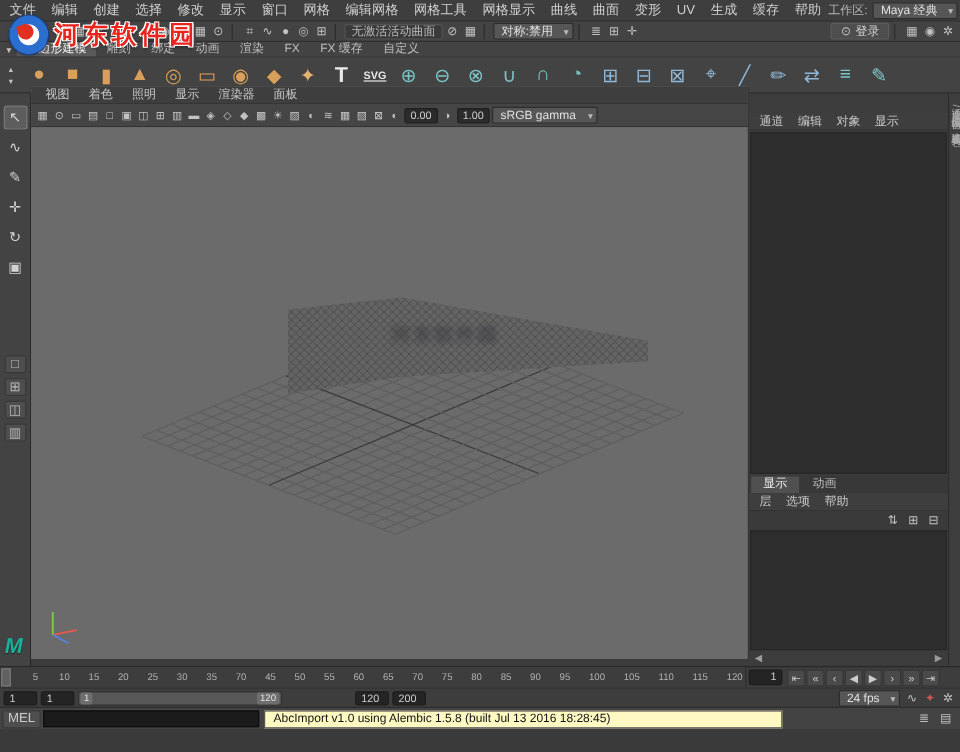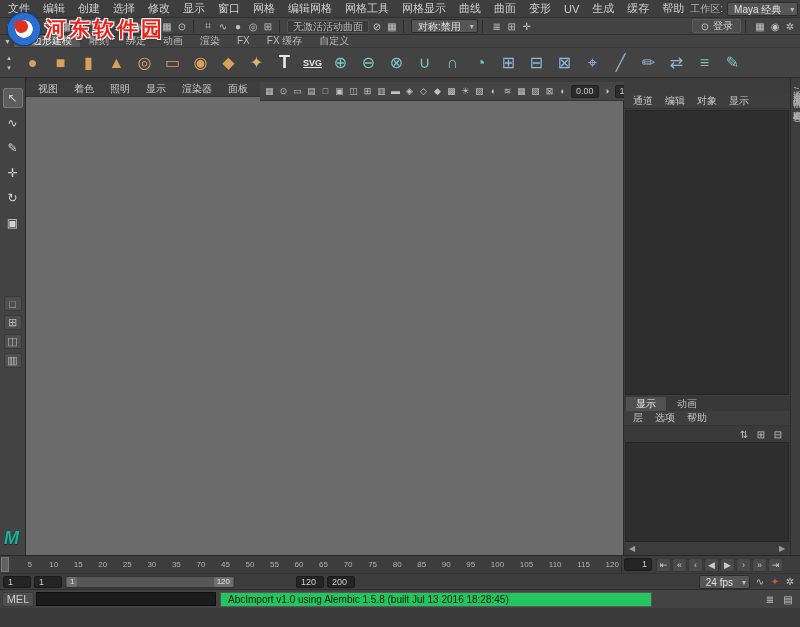--- a/index.html
+++ b/index.html
@@ -54,22 +54,22 @@
              padding-top:10px; }
   .tool { width:20px; height:20px; margin-bottom:5px; display:flex; align-items:center;
           justify-content:center; font-size:12px; color:#d2d2d2; border-radius:3px; }
   .tool.active { background:#5d5d5d; box-shadow:inset 0 0 0 1px #7a7a7a; }
   .layouts { margin-top:58px; display:flex; flex-direction:column; gap:4px; }
   .layout-btn { width:18px; height:15px; display:flex; align-items:center; justify-content:center;
                 font-size:11px; color:#b8b8b8; background:#4e4e4e; border:1px solid #393939;
                 border-radius:2px; }
 
   
-  .viewport { position:absolute; left:26px; top:82px; width:598px; height:477px;
-              display:flex; background:#6b6b6b;
+  .viewport { position:absolute; left:26px; top:72px; width:598px; height:477px;
+              display:flex; flex-direction:column; background:#6b6b6b;
               border-right:1px solid #2a2a2a; }
   .vp-menubar { height:15px; background:#3e3e3e; display:flex; align-items:center;
                 padding:0 4px; border-bottom:1px solid #333; flex-shrink:0; }
   .vp-menu { font-size:10px; color:#c8c8c8; padding:0 8px; }
   .vp-toolbar { height:19px; background:#454545; display:flex; align-items:center; gap:1px;
                 padding:0 3px; border-bottom:1px solid #333; flex-shrink:0; overflow:hidden; }
   .vp-toolbar .ic { width:13px; height:13px; font-size:9px; }
   .vp-field { background:#2b2b2b; border:1px solid #1f1f1f; color:#cccccc; font-size:9px;
               height:13px; line-height:11px; padding:0 4px; border-radius:2px; margin:0 1px;
               flex-shrink:0; }
@@ -133,21 +133,21 @@
   .gap55 { width:55px; }
 
   
   .cmdline { top:589px; height:19px; background:#434343; border-top:1px solid #2d2d2d;
              display:flex; align-items:center; }
   .mel-btn { width:32px; height:15px; background:#4e4e4e; border:1px solid #3a3a3a; color:#cccccc;
              font-size:11px; display:flex; align-items:center; justify-content:center;
              margin:0 2px; border-radius:2px; }
   .mel-input { width:180px; height:14px; background:#1b1b1b; border:1px solid #0e0e0e;
                color:#dddddd; font-size:10px; font-family:"Liberation Mono", monospace; }
-  .cmd-status { width:432px; height:15px; background:#22c55e; color:#141414; font-size:10px;
+  .cmd-status { width:432px; height:15px; background:#fef9c3; color:#141414; font-size:10px;
                 line-height:14px; padding:0 7px; margin-left:4px; border:1px solid #565656;
                 overflow:hidden; white-space:nowrap; }
   .cmd-icons { margin-left:auto; display:flex; gap:4px; padding-right:5px; }
   .helpline { top:608px; height:19px; background:#3a3a3a; }
 
   
   .wm { position:absolute; left:8px; top:13px; display:flex; align-items:center; gap:5px;
         z-index:60; pointer-events:none; }
   .wm-logo { width:32px; height:32px; border-radius:50%; position:relative; flex-shrink:0;
              background:radial-gradient(circle at 50% 50%, #ffffff 0 37%, #2a6fd0 40% 100%);

